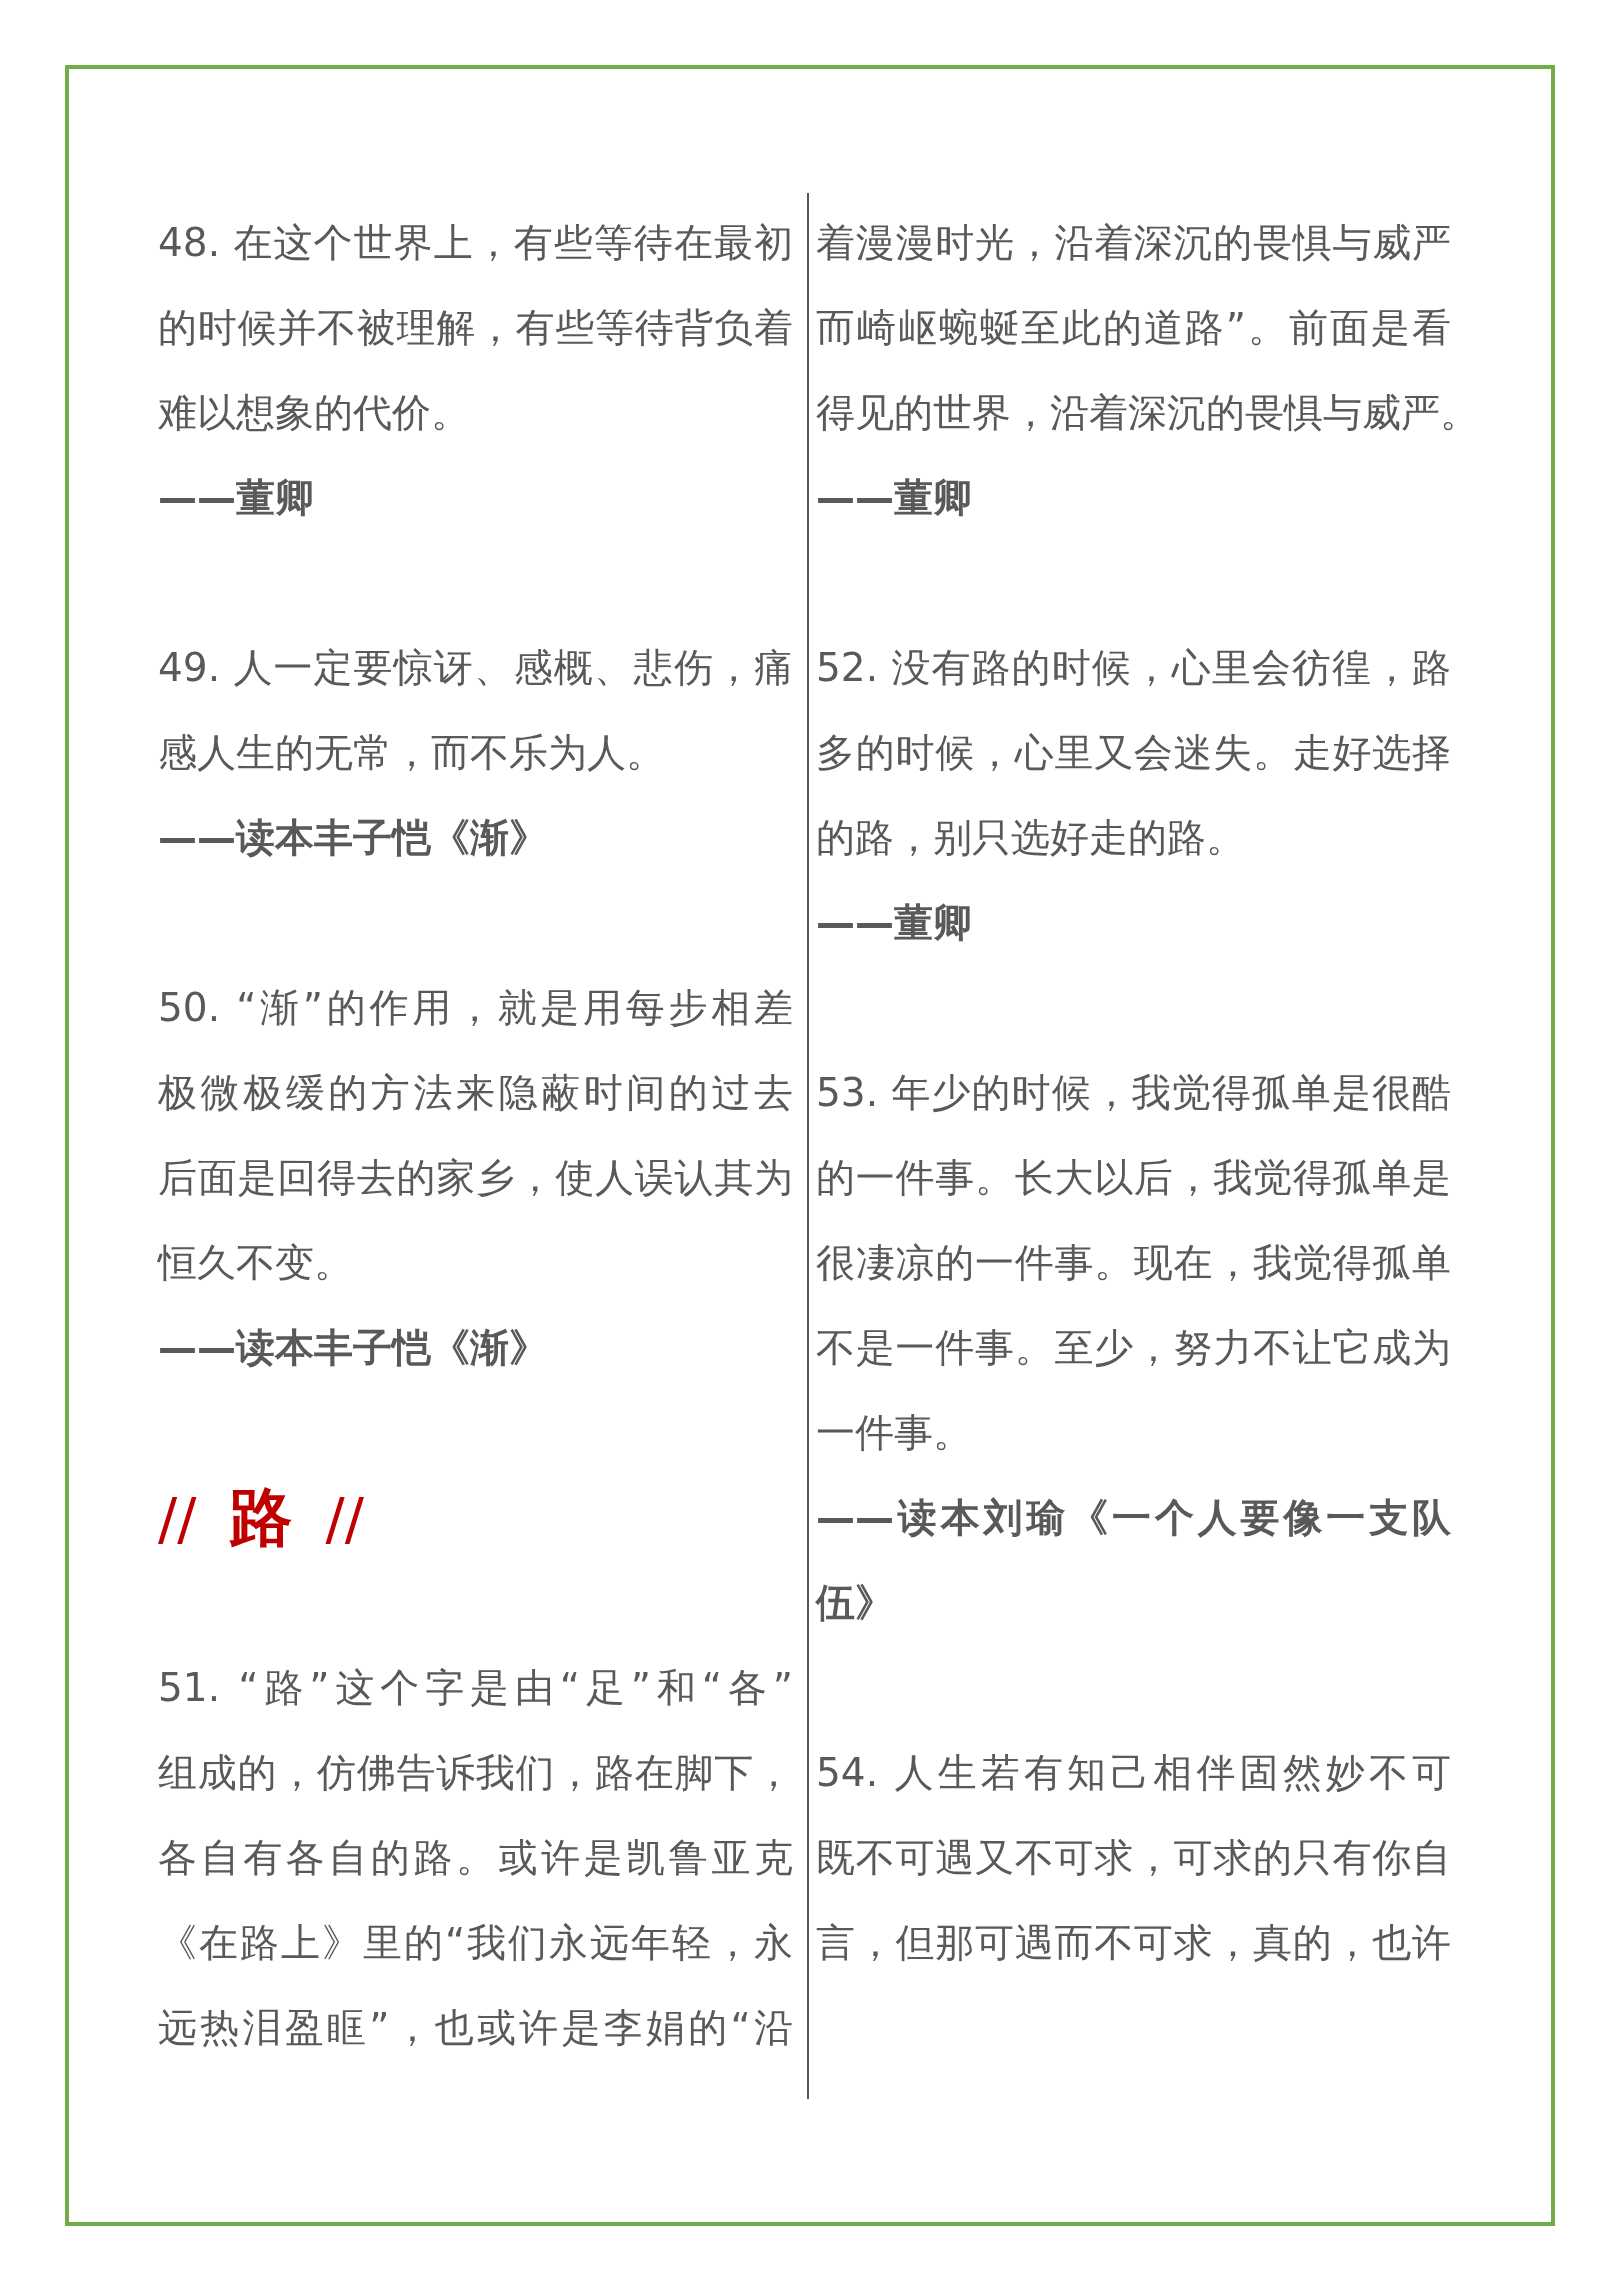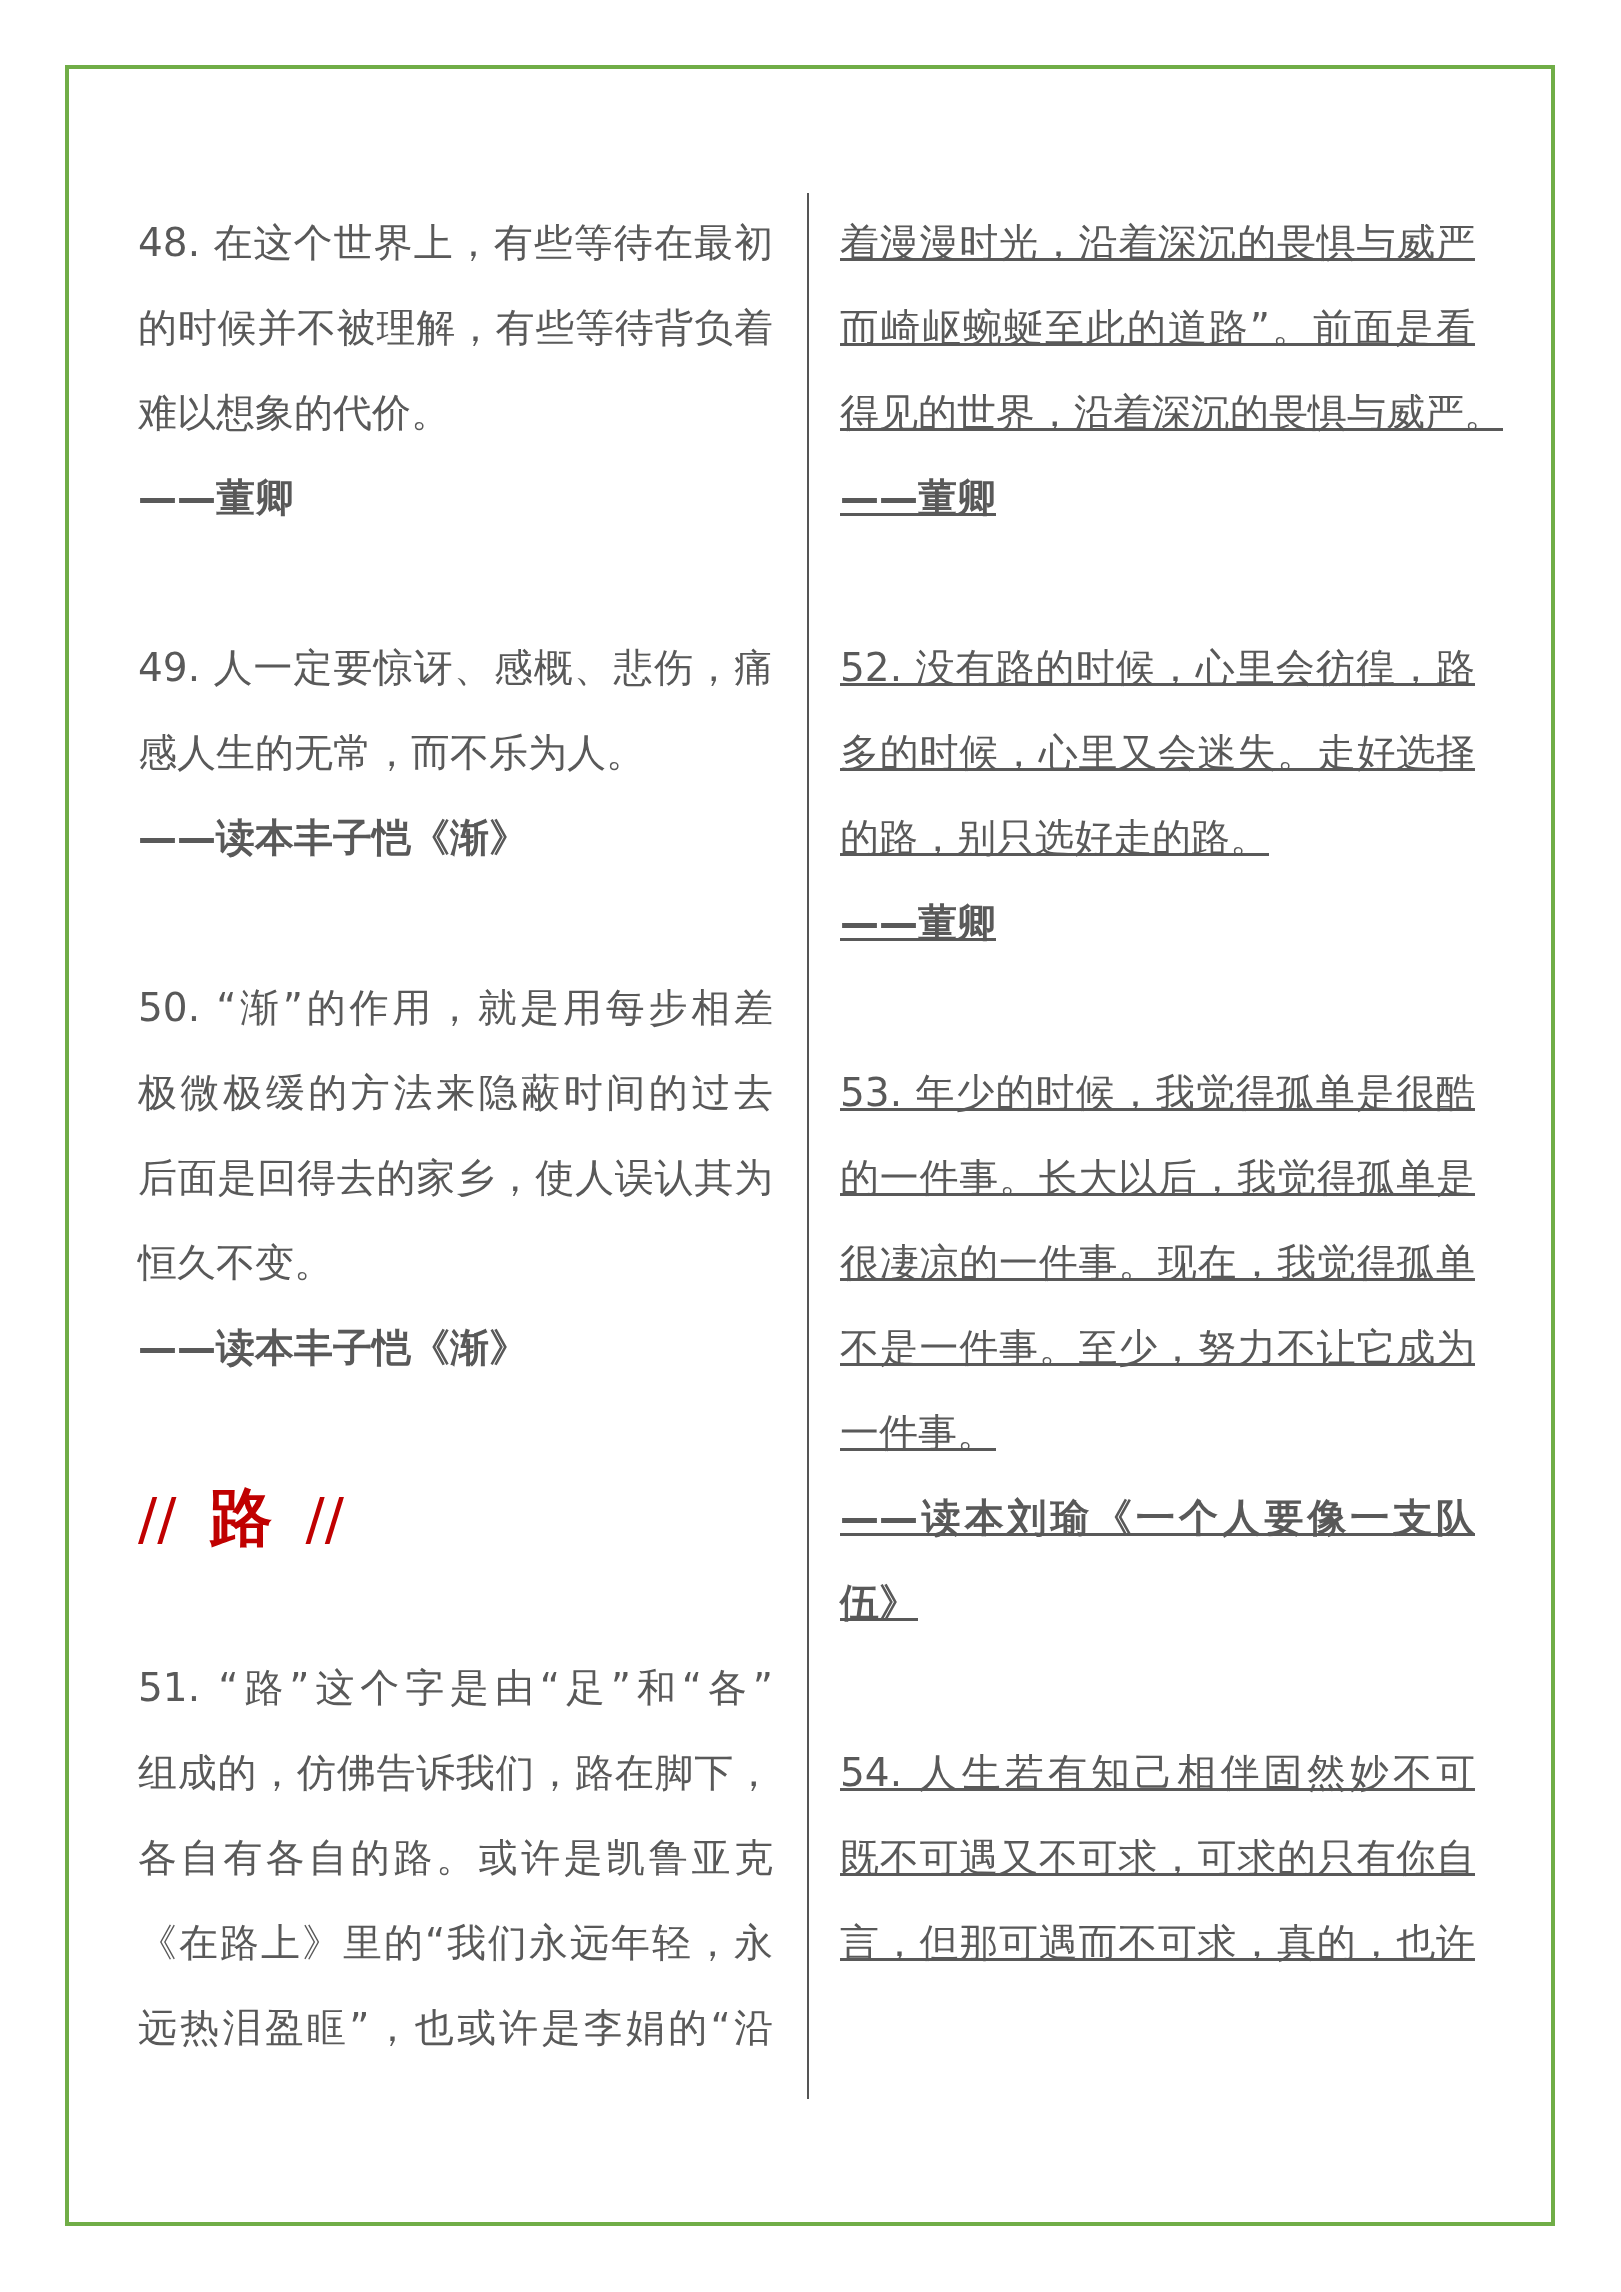--- a/index.html
+++ b/index.html
@@ -30,22 +30,22 @@
       top: 193px;
       width: 2px;
       height: 1906px;
       background: #555555;
     }
     .column {
       position: absolute;
       top: 200px;
       width: 635px;
     }
-    .col-left { left: 138px; }
-    .col-right { left: 840px; text-decoration: underline; }
+    .col-left { left: 158px; }
+    .col-right { left: 816px; }
     .row {
       height: 85px;
       line-height: 85px;
       font-size: 39px;
       white-space: nowrap;
       overflow: visible;
       text-align: justify;
       text-align-last: justify;
       letter-spacing: 0px;
     }

